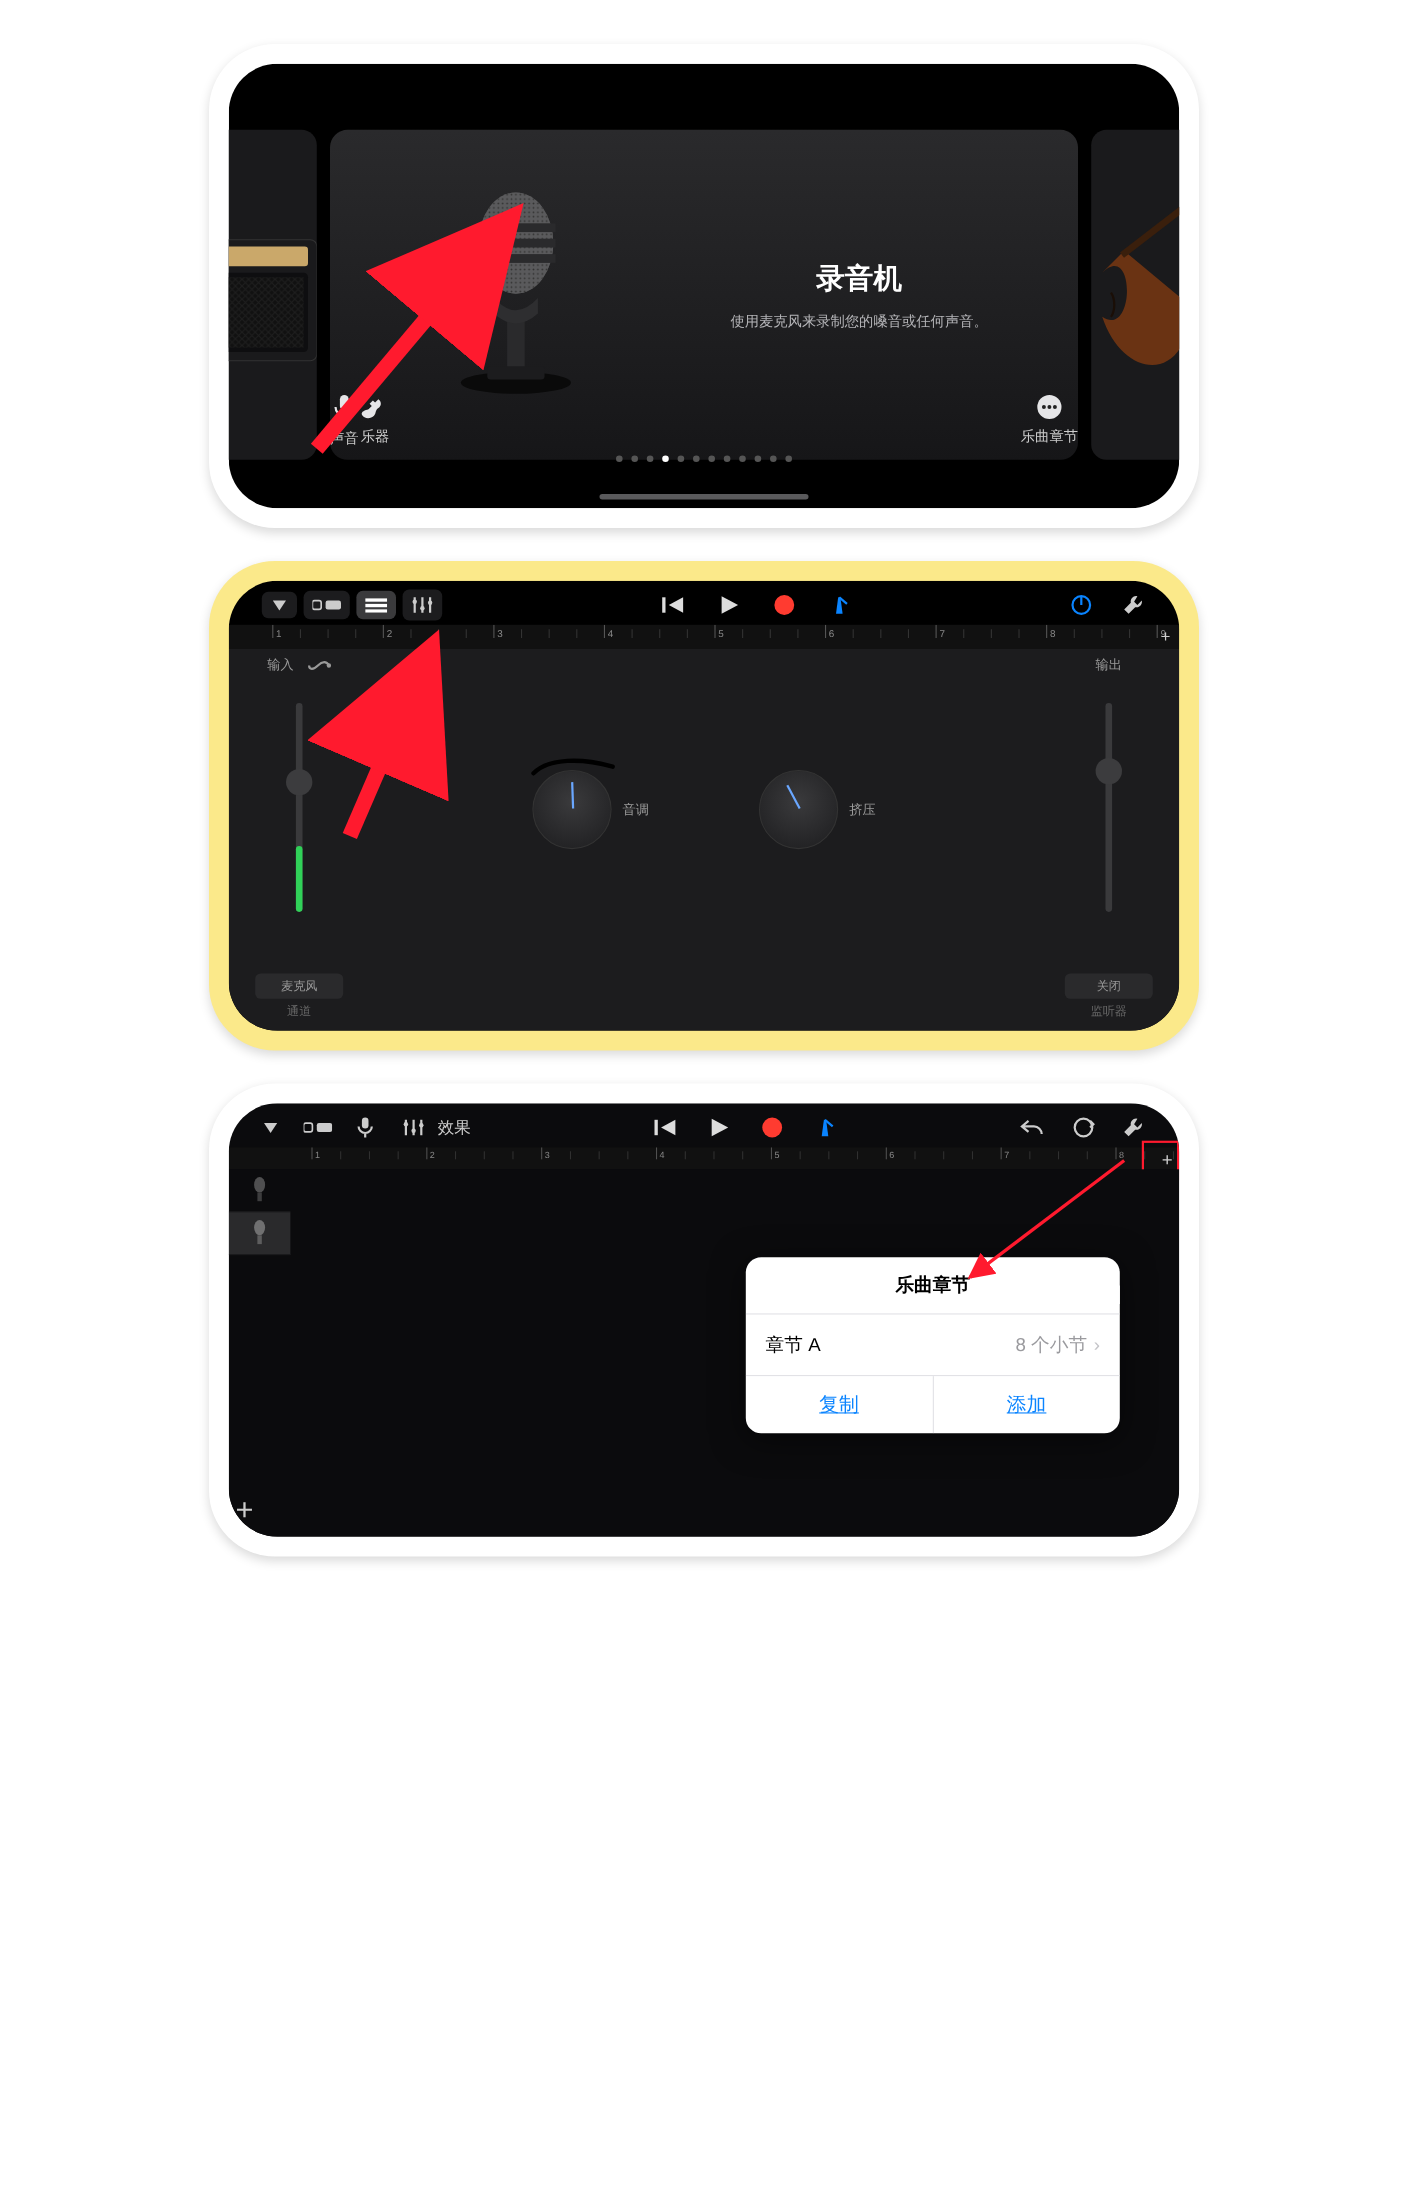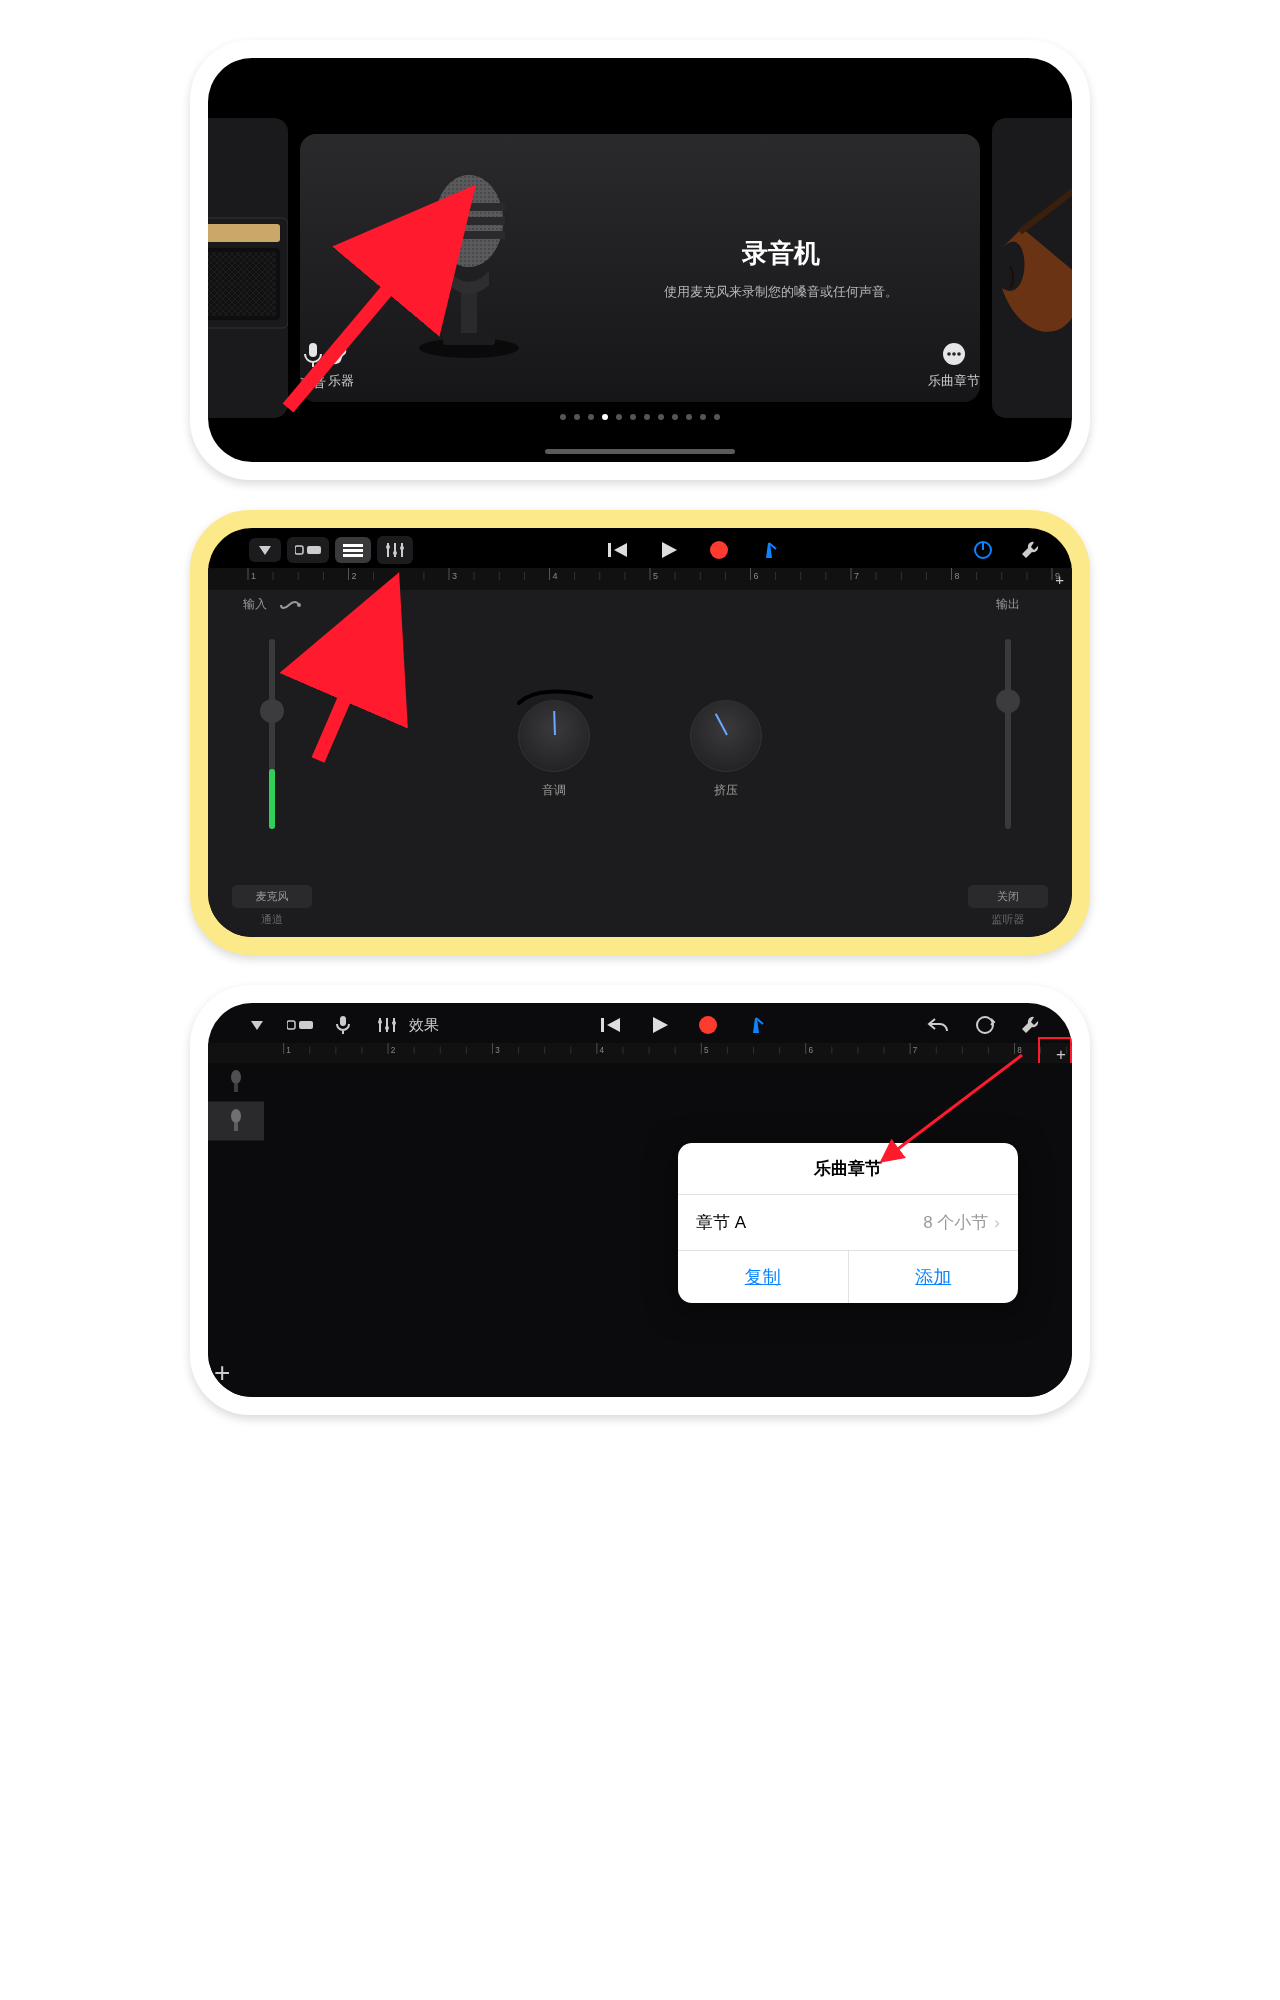--- a/index.html
+++ b/index.html
@@ -15,54 +15,54 @@
 
   
   .p1{background:#000;color:#fff;width:100%;height:100%;position:relative;}
   .p1-nav{position:absolute;top:6px;left:0;right:0;height:46px;}
   .p1-back{position:absolute;left:46px;top:6px;color:#0a84ff;font-size:17px;display:flex;align-items:center;gap:4px;cursor:pointer;}
   .p1-seg{position:absolute;left:50%;top:8px;transform:translateX(-50%);display:flex;border:1px solid #0a84ff;border-radius:6px;overflow:hidden;font-size:13px;}
   .p1-seg div{padding:4px 18px;color:#0a84ff;}
   .p1-seg .sel{background:#0a84ff;color:#fff;}
   .p1-cards{position:absolute;top:60px;left:0;right:0;height:300px;display:flex;align-items:stretch;}
   .p1-side{flex:0 0 110px;background:#1a1a1c;border-radius:14px;margin:0 6px;display:flex;align-items:center;justify-content:center;overflow:hidden;}
-  .p1-card{flex:1;background:linear-gradient(180deg,#2a2a2c,#161618);border-radius:16px;margin:16px 6px;position:relative;display:flex;padding-left:17px;}
+  .p1-card{flex:1;background:linear-gradient(180deg,#2a2a2c,#161618);border-radius:16px;margin:0 6px;position:relative;display:flex;padding-left:17px;}
   .p1-mic-wrap{flex:0 0 46%;display:flex;align-items:center;justify-content:center;}
   .p1-txt{flex:1;display:flex;flex-direction:column;justify-content:center;gap:12px;padding-right:40px;}
   .p1-title{font-size:26px;font-weight:600;text-align:center;}
   .p1-sub{font-size:13px;color:#b5b5b8;text-align:center;}
   .p1-btnrow{position:absolute;left:0;right:0;bottom:10px;display:flex;justify-content:space-around;font-size:13px;color:#ccc;}
   .p1-btnrow .item{display:flex;flex-direction:column;align-items:center;gap:6px;}
   .p1-dots{position:absolute;left:0;right:0;bottom:42px;display:flex;justify-content:center;gap:8px;}
   .p1-dots span{width:6px;height:6px;border-radius:50%;background:#555;}
   .p1-dots .cur{background:#fff;}
   .p1-hbar{position:absolute;left:50%;bottom:8px;transform:translateX(-50%);width:190px;height:5px;border-radius:4px;background:#5a5a5c;}
 
   
   .arrow{position:absolute;pointer-events:none;}
   .arrow svg{overflow:visible;}
 
   
   .p2{background:#000;color:#fff;width:100%;height:100%;position:relative;font-size:12px;}
-  .toolbar{position:absolute;top:6px;left:11px;right:0;height:32px;display:flex;align-items:center;gap:6px;padding:0 30px;font-family:Liberation Serif, serif;}
+  .toolbar{position:absolute;top:6px;left:0;right:0;height:32px;display:flex;align-items:center;gap:6px;padding:0 30px;font-family:Liberation Serif, serif;}
   .tbtn{background:#1c1c1e;border-radius:6px;padding:6px 8px;display:flex;align-items:center;justify-content:center;color:#ccc;}
   .tgap{flex:1;}
   .ruler{position:absolute;top:40px;left:0;right:0;height:22px;background:#111;color:#888;font-size:10px;}
   .ruler-ticks{position:absolute;inset:0;}
   .p2-body{position:absolute;top:62px;left:0;right:0;bottom:0;background:#1c1c1e;}
   .col{position:absolute;top:6px;width:80px;display:flex;flex-direction:column;align-items:center;gap:6px;color:#9a9a9a;}
   .col-l{left:24px;}
   .col-r{right:24px;}
   .slider{width:6px;height:190px;background:#3a3a3c;border-radius:4px;position:relative;margin-top:20px;}
   .slider .knob{position:absolute;width:24px;height:24px;border-radius:50%;background:#3c3c3e;left:-9px;}
   .slider .fill{position:absolute;left:0;right:0;bottom:0;background:#30d158;border-radius:4px;}
   .knob-l{top:60px;}
   .knob-r{top:50px;}
   .dials{position:absolute;left:0;right:0;top:110px;display:flex;justify-content:center;gap:100px;}
-  .dial-wrap{display:flex;flex-direction:column;align-items:center;gap:10px;color:#9a9a9a;font-size:12px;}
+  .dial-wrap{display:flex;flex-direction:row;align-items:center;gap:10px;color:#9a9a9a;font-size:12px;}
   .dial{width:70px;height:70px;border-radius:50%;background:radial-gradient(circle at 50% 40%,#3a3a3c,#1c1c1e);border:1px solid #333;position:relative;}
   .dial .needle{position:absolute;left:50%;top:10px;width:2px;height:24px;background:#6aa7ff;transform-origin:bottom center;}
   .pillow{position:absolute;bottom:10px;width:80px;text-align:center;color:#666;font-size:11px;}
   .pillow .btn{background:#2a2a2c;border-radius:5px;padding:4px 0;color:#999;margin-bottom:4px;}
   .pill-l{left:24px;}
   .pill-r{right:24px;}
 
   
   .p3{background:#0b0b0d;color:#fff;width:100%;height:100%;position:relative;}
   .p3 .toolbar{top:6px;}

